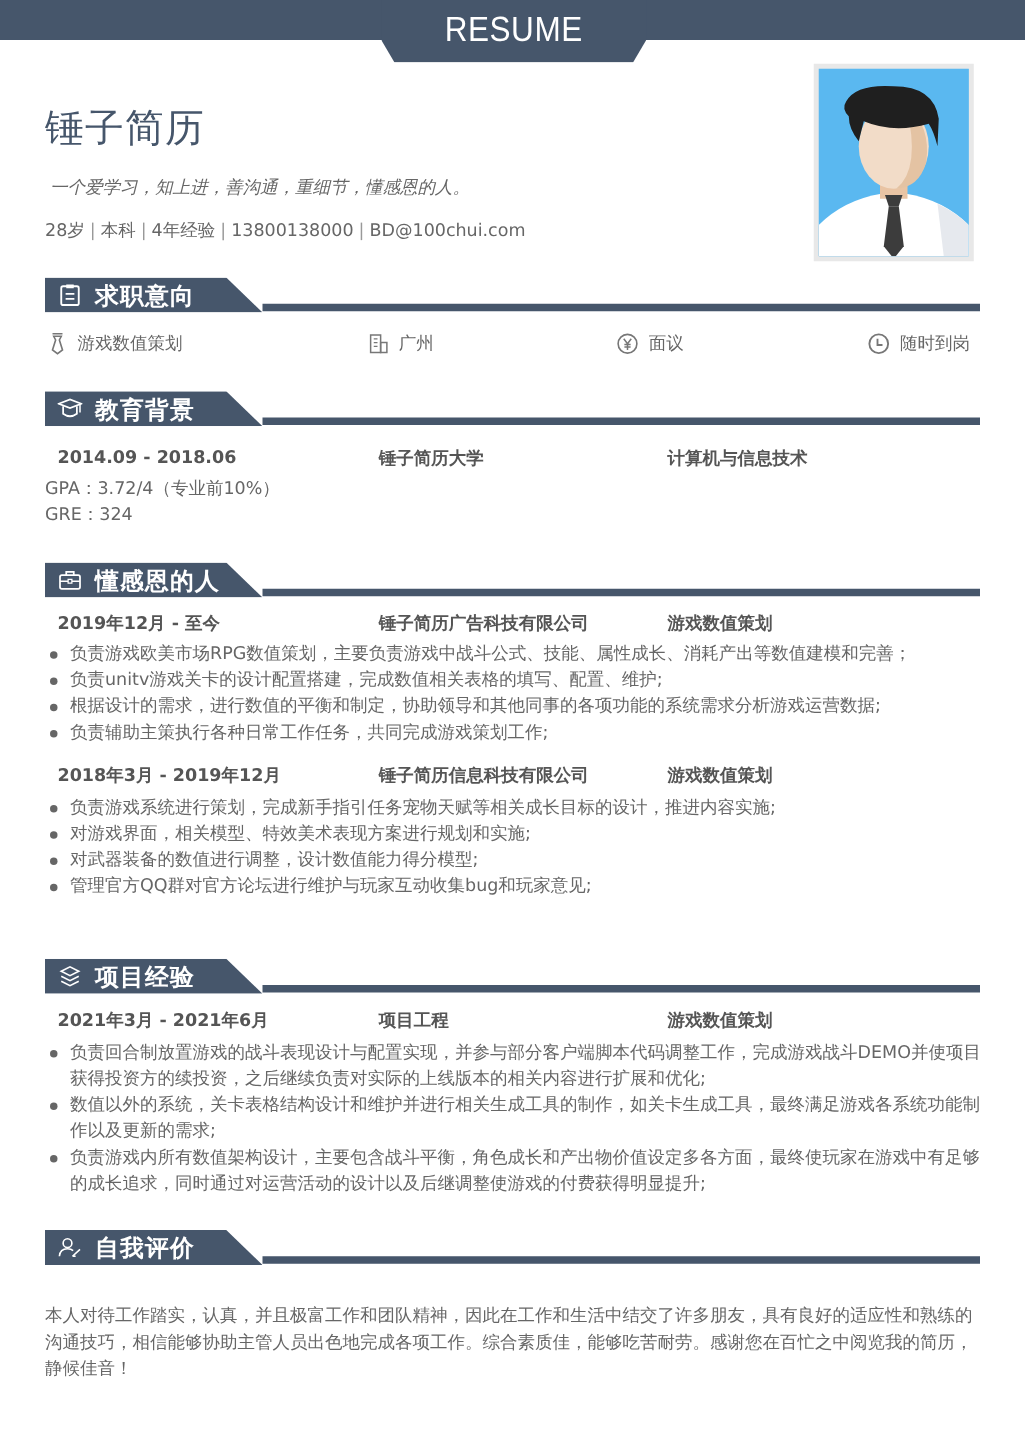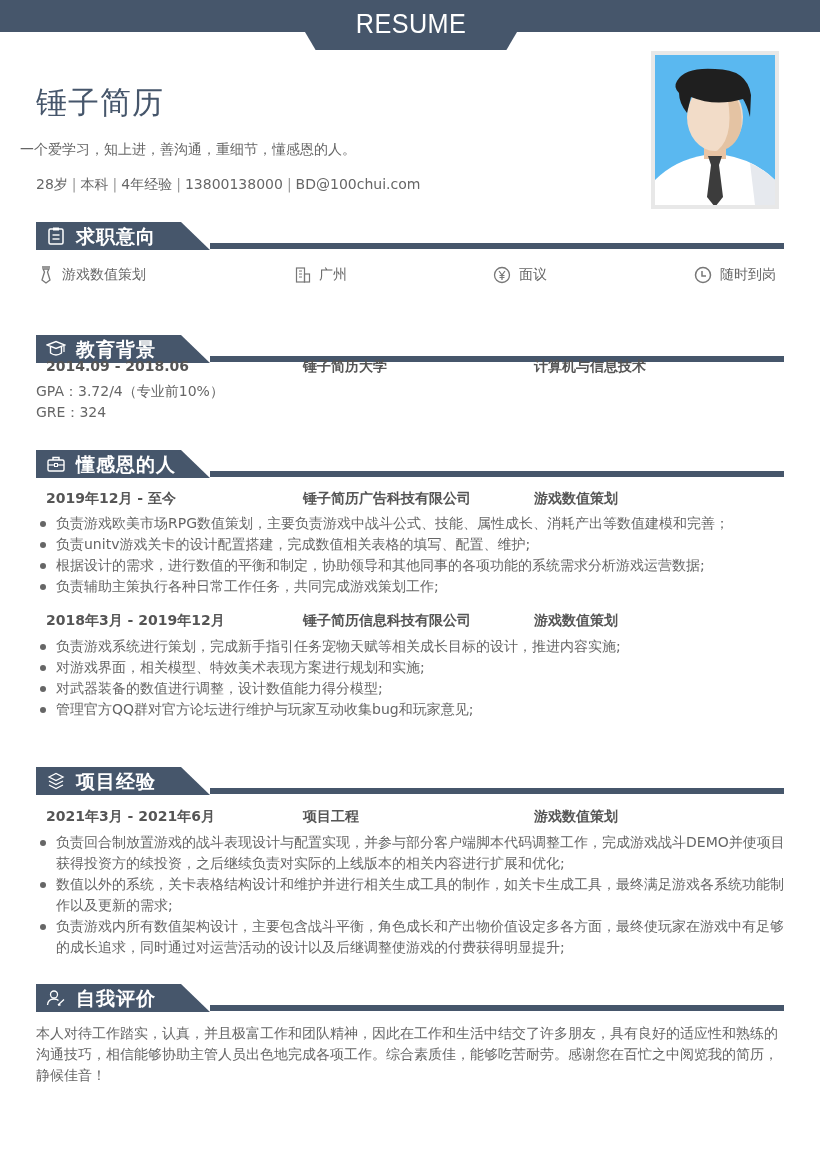--- a/index.html
+++ b/index.html
@@ -6,21 +6,21 @@
   html, body { width: 820px; height: 1160px; background: #ffffff; overflow: hidden; }
   body { font-family: "DejaVu Sans", "Liberation Sans", sans-serif; color: #555; position: relative; }
 
   .topbar { position: absolute; left: 0; top: 0; width: 820px; height: 32px; background: #46566b; }
   .tab { position: absolute; left: 305px; top: 0; width: 212px; height: 50px; background: #46566b;
          clip-path: polygon(0 0, 100% 0, 100% 64%, 95% 100%, 5% 100%, 0 64%); }
   .tab-title { position: absolute; left: 305px; top: 8px; width: 212px; text-align: center;
          color: #fff; font-family: "Liberation Sans", sans-serif; font-size: 28px; letter-spacing: 0.5px; transform: scaleX(0.9); }
 
   .name { position: absolute; left: 36px; top: 82px; font-size: 31px; color: #46566b; letter-spacing: 1px; }
-  .motto { position: absolute; left: 20px; top: 141px; font-size: 14px; color: #666; }
+  .motto { position: absolute; left: 40px; top: 141px; font-size: 14px; color: #666; font-style: italic; }
   .info { position: absolute; left: 36px; top: 176px; font-size: 14px; color: #666; }
   .info .sep { color: #999; margin: 0 4px; }
 
   .photo { position: absolute; left: 651px; top: 51px; width: 128px; height: 158px; background: #e8e8e8; padding: 4px; }
   .photo-inner { width: 120px; height: 150px; background: #5ab8f0; position: relative; overflow: hidden; }
 
   .sec { position: absolute; left: 36px; width: 748px; height: 28px; }
   .sec-tab { position: absolute; left: 0; top: 0; width: 174px; height: 28px; background: #46566b;
              clip-path: polygon(0 0, 145px 0, 174px 28px, 0 28px); }
   .sec-rule { position: absolute; left: 174px; top: 21px; right: 0; height: 6px; background: #46566b; }
@@ -31,21 +31,21 @@
   .intent svg { margin-right: 8px; }
 
   .row { position: absolute; left: 36px; width: 748px; font-size: 14px; font-weight: bold; color: #555; }
   .row span { position: absolute; top: 0; white-space: nowrap; }
   .c1 { left: 0; margin-left: 10px; } .c2 { left: 267px; } .c3 { left: 498px; }
 
   .plain { position: absolute; left: 36px; font-size: 14px; color: #666; line-height: 21px; }
   .bullets { position: absolute; left: 36px; width: 750px; list-style: none; font-size: 14px; color: #666; line-height: 21px; }
   .bullets li { position: relative; padding-left: 20px; }
   .bullets li::before { content: ""; position: absolute; left: 4px; top: 8px; width: 6px; height: 6px; border-radius: 50%; background: #666; }
-  .para { position: absolute; left: 36px; width: 750px; font-size: 14px; color: #666; line-height: 21px; }
+  .para { position: absolute; left: 36px; width: 750px; font-size: 14px; color: #666; line-height: 21px; margin-top: 20px; }
 </style>
 </head>
 <body>
 
 <div class="topbar"></div>
 <div class="tab"></div>
 <div class="tab-title">RESUME</div>
 
 <div class="name">锤子简历</div>
 <div class="motto">一个爱学习，知上进，善沟通，重细节，懂感恩的人。</div>
@@ -105,21 +105,21 @@
   <span>面议</span>
 </div>
 <div class="intent" style="left:694px">
   <svg width="18" height="18" viewBox="0 0 18 18">
     <circle cx="9" cy="9" r="7.5" fill="none" stroke="#777" stroke-width="1.5"></circle>
     <path d="M8 5 L8 10 L12 10" fill="none" stroke="#777" stroke-width="1.5"></path>
   </svg>
   <span>随时到岗</span>
 </div>
 
-<div class="sec" style="top:335px">
+<div class="sec" style="top:313px">
   <div class="sec-tab"></div>
     <div class="sec-rule"></div>
   <svg class="sec-icon" viewBox="0 0 20 18">
     <path d="M1 5 L10 1.5 L19 5 L10 8.5Z" fill="none" stroke="#fff" stroke-width="1.4"></path>
     <path d="M4.5 7 L4.5 13 Q10 17 15.5 13 L15.5 7" fill="none" stroke="#fff" stroke-width="1.4"></path>
     <line x1="18" y1="5.5" x2="18" y2="12" stroke="#fff" stroke-width="1.2"></line>
   </svg>
   <div class="sec-title">教育背景</div>
 </div>
 

